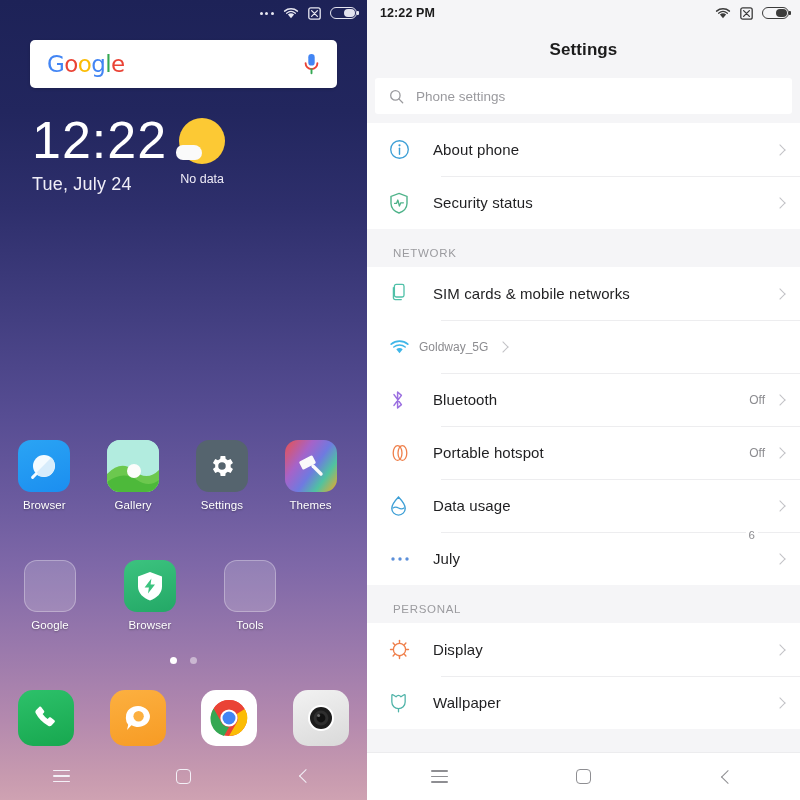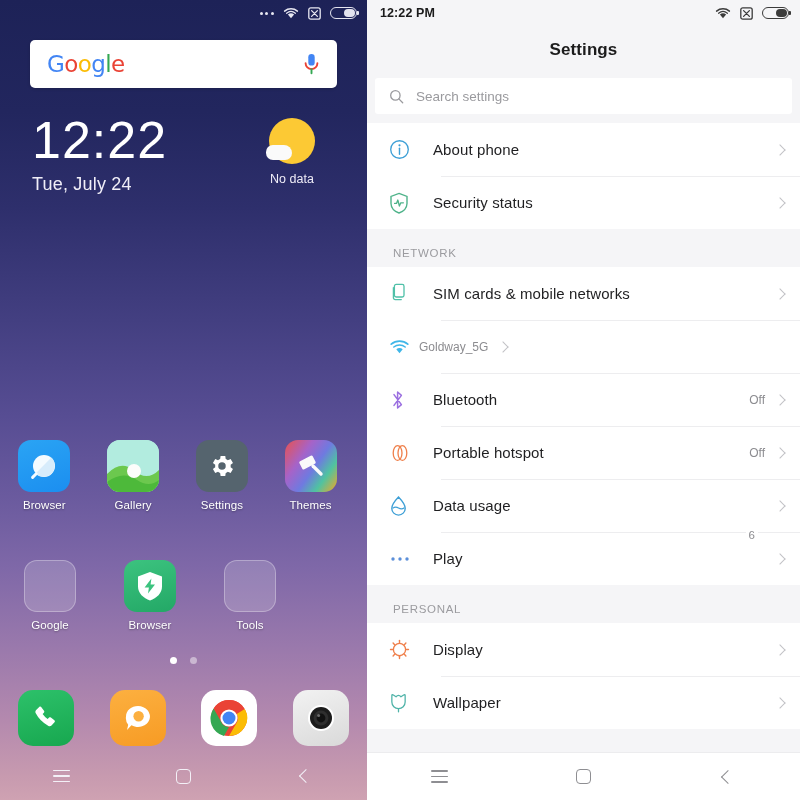--- a/index.html
+++ b/index.html
@@ -55,21 +55,21 @@
     height:48px; background:#fff; border-radius:5px;
     display:flex; align-items:center; justify-content:space-between;
     padding:0 17px; box-shadow:0 1px 3px rgba(0,0,0,.18);
   }
   .glogo { font-size:23px; letter-spacing:-0.6px; font-family:"DejaVu Sans", sans-serif; font-weight:400; }
   .glogo .b{color:#4285F4;} .glogo .r{color:#EA4335;}
   .glogo .y{color:#FBBC05;} .glogo .g{color:#34A853;}
 
   
   .clockrow {
-    display:flex; align-items:flex-start; justify-content:space-between;
+    display:flex; align-items:flex-start; justify-content:flex-start;
     padding:28px 40px 0 32px;
   }
   .clock-time {
     font-size:52px; font-weight:300; color:#fff; line-height:.95;
     letter-spacing:1px; font-family:"Liberation Sans", sans-serif;
   }
   .clock-date { font-size:18px; color:#f0eef8; margin-top:9px; letter-spacing:.2px; }
   .weather { text-align:center; width:70px; margin-top:2px; }
   .sun {
     width:46px; height:46px; border-radius:50%;
@@ -415,21 +415,21 @@
   </div>
 
   <div class="s-title">Settings</div>
 
   <div class="searchbar-wrap">
     <div class="searchbar">
       <svg width="15" height="15" viewBox="0 0 16 16">
         <circle cx="6.8" cy="6.8" r="5" fill="none" stroke="#9a9a9e" stroke-width="1.4"></circle>
         <path d="M10.5 10.5 L14.6 14.6" stroke="#9a9a9e" stroke-width="1.4" stroke-linecap="round"></path>
       </svg>
-      <span class="search-ph">Search settings</span>
+      <span class="search-ph">Phone settings</span>
     </div>
   </div>
 
   <div class="group">
     <div class="row">
       <span class="row-ico">
         <svg width="21" height="21" viewBox="0 0 22 22">
           <circle cx="11" cy="11" r="9.2" fill="none" stroke="#3d9fd6" stroke-width="1.4"></circle>
           <circle cx="11" cy="6.6" r="1.15" fill="#3d9fd6"></circle>
           <path d="M11 9.6 v6.4" stroke="#3d9fd6" stroke-width="1.5" stroke-linecap="round"></path>
@@ -511,21 +511,21 @@
       <span class="stray-num">6</span>
     </div>
     <div class="row">
       <span class="row-ico">
         <svg width="22" height="8" viewBox="0 0 22 8">
           <circle cx="4" cy="4" r="1.7" fill="#5b8fd9"></circle>
           <circle cx="11" cy="4" r="1.7" fill="#5b8fd9"></circle>
           <circle cx="18" cy="4" r="1.7" fill="#5b8fd9"></circle>
         </svg>
       </span>
-      <span class="row-label">Play</span>
+      <span class="row-label">July</span>
       <span class="row-value"></span>
       <span class="chev"></span>
     </div>
   </div>
 
   <div class="grp-header">PERSONAL</div>
 
   <div class="group">
     <div class="row">
       <span class="row-ico">

